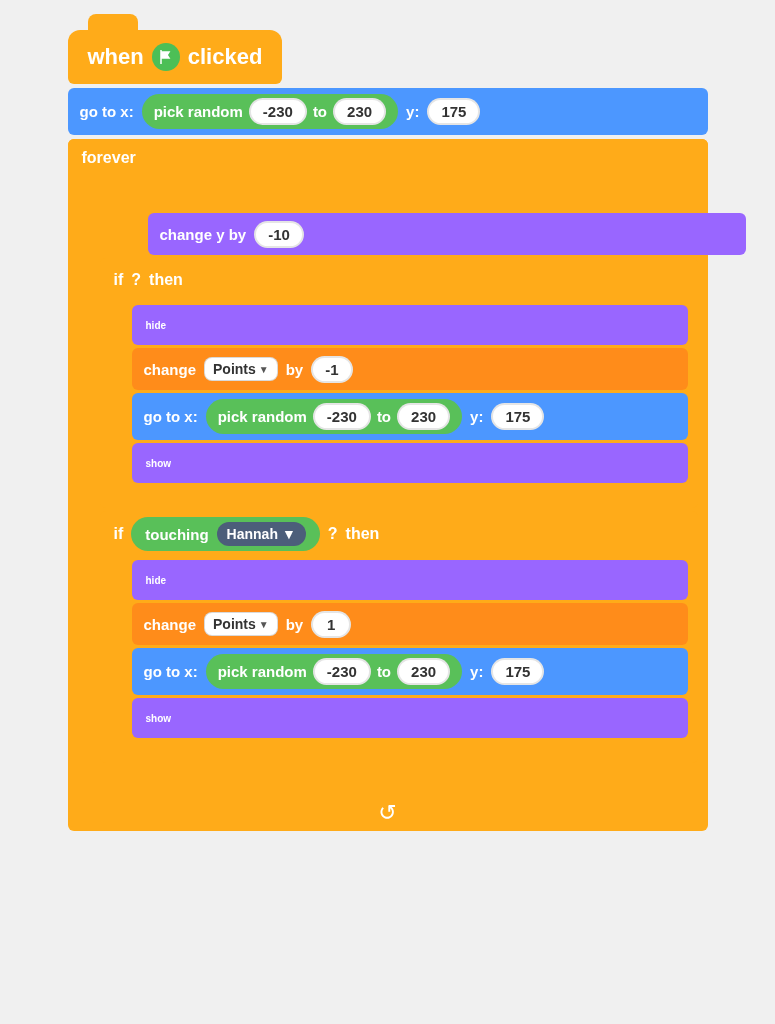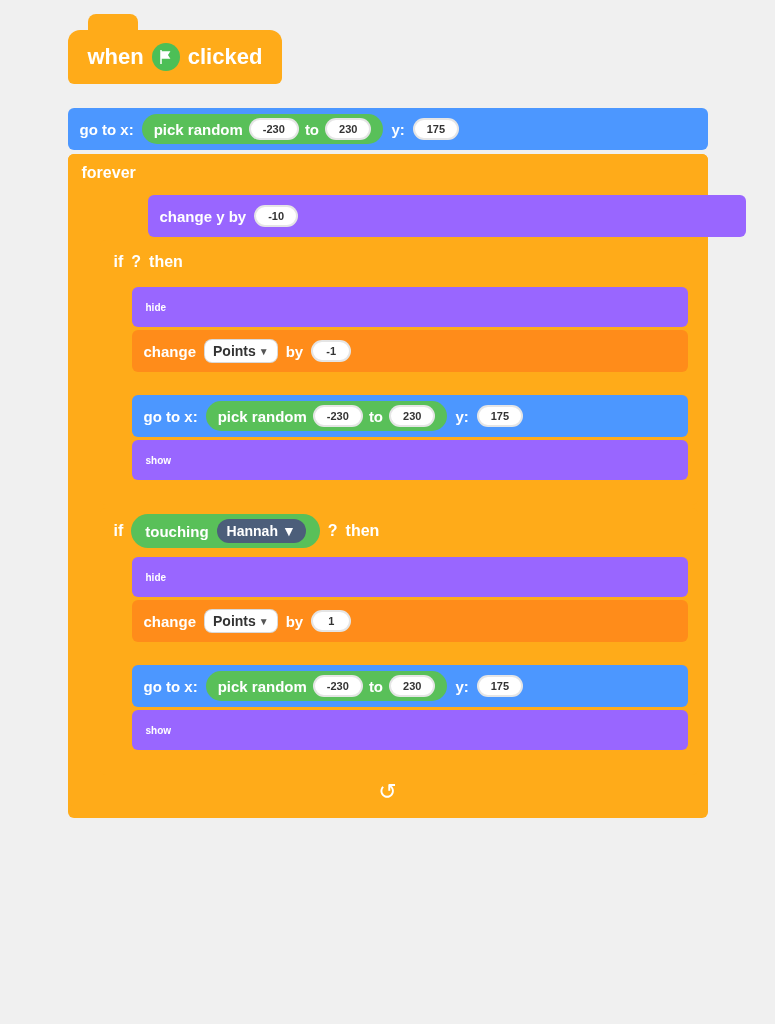--- a/index.html
+++ b/index.html
@@ -54,21 +54,22 @@
       border-radius: 8px 8px 0 0;
     }
 
     
     .forever-container {
       display: flex;
       flex-direction: column;
       background: #FFAB19;
       border-radius: 6px;
       width: 100%;
-      padding-bottom: 12px;
+      padding-bottom: 4px;
+      gap: 33px;
     }
     .forever-header {
       background: #FFAB19;
       padding: 8px 14px;
       font-size: 16px;
       font-weight: bold;
       color: white;
       border-radius: 6px 6px 0 0;
       min-height: 38px;
       display: flex;
@@ -122,21 +123,21 @@
       height: 22px;
       border-radius: 0 0 6px 6px;
     }
 
     
     .pill-input {
       background: white;
       border-radius: 20px;
       padding: 3px 12px;
       color: #333;
-      font-size: 11px;
+      font-size: 15px;
       font-weight: bold;
       border: 2px solid rgba(0,0,0,0.1);
       min-width: 40px;
       text-align: center;
       display: inline-flex;
       align-items: center;
       justify-content: center;
     }
 
     
@@ -242,21 +243,20 @@
       background: #4C97FF;
       border-radius: 6px;
       padding: 6px 12px;
       display: flex;
       align-items: center;
       gap: 8px;
       font-size: 15px;
       font-weight: bold;
       color: white;
       min-height: 42px;
-      margin-top: 20px;
     }
 
     
     .change-block {
       background: #9966FF;
       border-radius: 6px;
       padding: 6px 12px;
       display: flex;
       align-items: center;
       gap: 8px;

